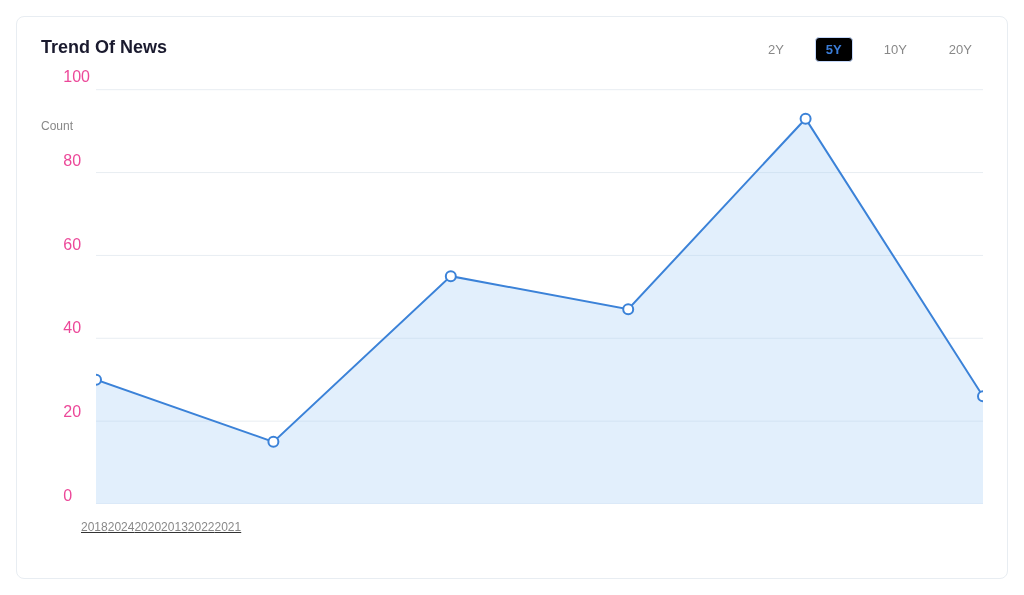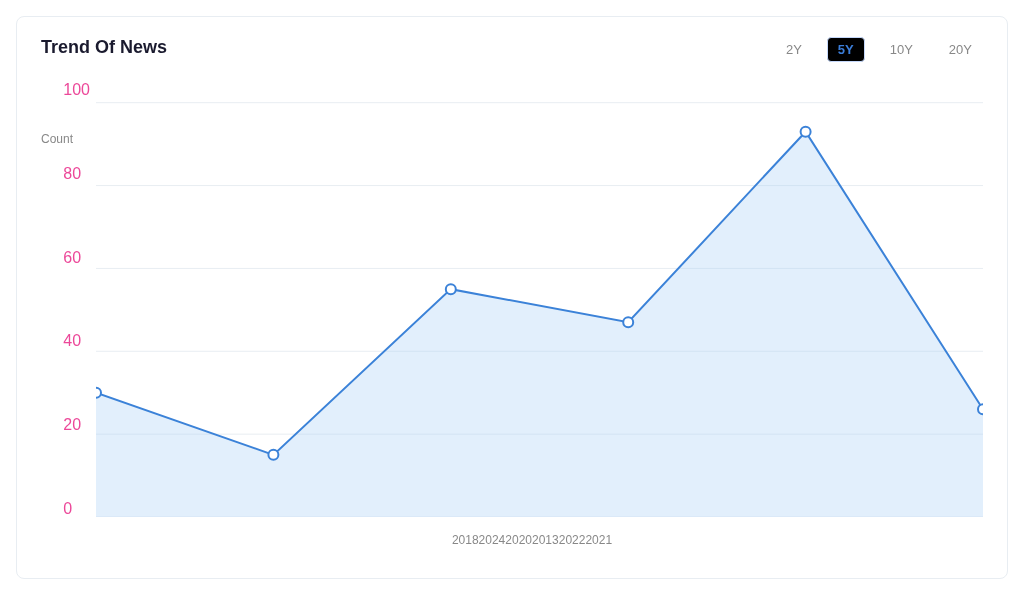--- a/index.html
+++ b/index.html
@@ -17,28 +17,28 @@
       border-radius: 8px;
       margin: 16px;
       padding: 20px 24px 16px 24px;
       height: calc(595px - 32px);
       position: relative;
     }
     .card-title {
       font-size: 18px;
       font-weight: 600;
       color: #1a1a2e;
-      margin-bottom: 24px;
+      margin-bottom: 11px;
     }
     .time-filters {
       position: absolute;
       top: 20px;
       right: 24px;
       display: flex;
-      gap: 14px;
+      gap: 20px;
       align-items: flex-end;
     }
     .time-btn {
       padding: 4px 10px;
       border-radius: 4px;
       border: 1px solid transparent;
       background: transparent;
       font-size: 13px;
       color: #888;
       cursor: pointer;
@@ -94,22 +94,23 @@
       bottom: 30px;
       width: calc(100% - 55px);
       height: calc(100% - 30px);
     }
     .x-labels {
       position: absolute;
       bottom: 0;
       left: 40px;
       right: 0;
       display: flex;
-      justify-content: center;
+      justify-content: flex-start;
       padding: 0 0px;
+      text-decoration: underline;
     }
     .x-label {
       font-size: 12px;
       color: #888;
       text-align: center;
     }
   </style>
 </head>
 <body>
 

